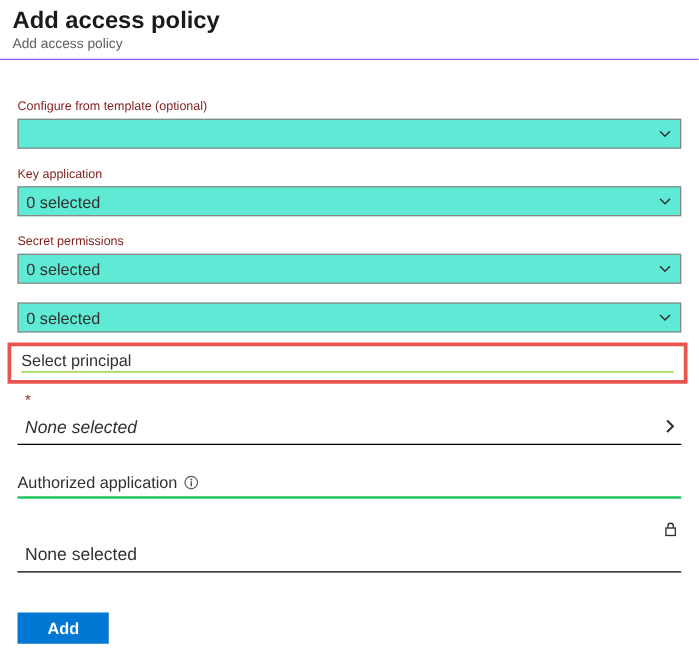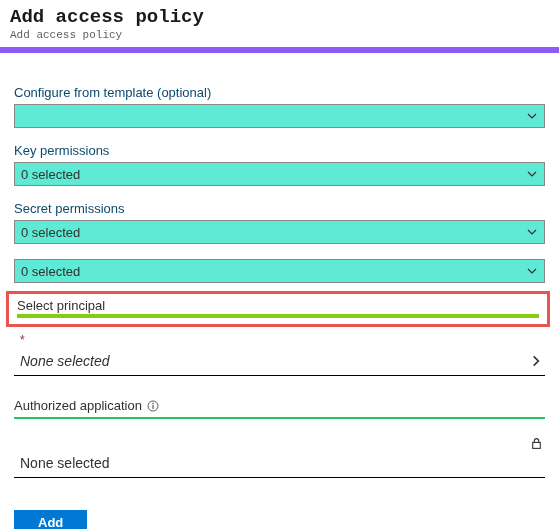--- a/index.html
+++ b/index.html
@@ -11,39 +11,38 @@
       font-family: 'Segoe UI', Tahoma, sans-serif;
       font-size: 13px;
       color: #323130;
       background: #fff;
       width: 559px;
       height: 529px;
       overflow: hidden;
     }
     .header {
       padding: 6px 10px 6px 10px;
-      border-bottom: 6px solid #8b5cf6;
-      font-family: Liberation Mono, monospace;
+      border-bottom: 1px solid #8b5cf6;
     }
     .page-title {
       font-size: 19px;
       font-weight: 600;
       color: #1b1a19;
     }
     .page-subtitle {
       font-size: 11px;
       color: #605e5c;
       margin-top: 1px;
     }
     .content {
       padding: 32px 14px 10px 14px;
     }
     .field-label {
-      font-size: 13px;
-      color: #0c4a6e;
+      font-size: 10px;
+      color: #7f1d1d;
       margin-bottom: 4px;
       display: flex;
       align-items: center;
       gap: 5px;
     }
     .dropdown {
       width: 100%;
       height: 24px;
       border: 1px solid #8a8886;
       background: #5eead4;
@@ -64,21 +63,21 @@
       padding: 4px 8px 6px 8px;
       margin-left: -8px;
       margin-right: -5px;
       margin-top: 2px;
       margin-bottom: 6px;
     }
     .section-label-underlined {
       font-size: 13px;
       color: #323130;
       padding-bottom: 1px;
-      border-bottom: 4px solid #84cc16;
+      border-bottom: 1px solid #84cc16;
     }
     .required {
       color: #a4262c;
       font-size: 12px;
       margin-left: 6px;
       margin-top: 4px;
       margin-bottom: 2px;
     }
     .selector-row {
       display: flex;
@@ -143,21 +142,21 @@
   <div class="field-label">Configure from template (optional)</div>
   <div class="dropdown">
     <span></span>
     <span class="chev">
       <svg width="12" height="12" viewBox="0 0 12 12">
           <path d="M2 4 L6 8 L10 4" stroke="#323130" stroke-width="1.2" fill="none"></path>
         </svg>
     </span>
   </div>
 
-  <div class="field-label">Key permissions</div>
+  <div class="field-label">Key application</div>
   <div class="dropdown">
     <span>0 selected</span>
     <span class="chev">
       <svg width="12" height="12" viewBox="0 0 12 12">
           <path d="M2 4 L6 8 L10 4" stroke="#323130" stroke-width="1.2" fill="none"></path>
         </svg>
     </span>
   </div>
 
   <div class="field-label">Secret permissions</div>

